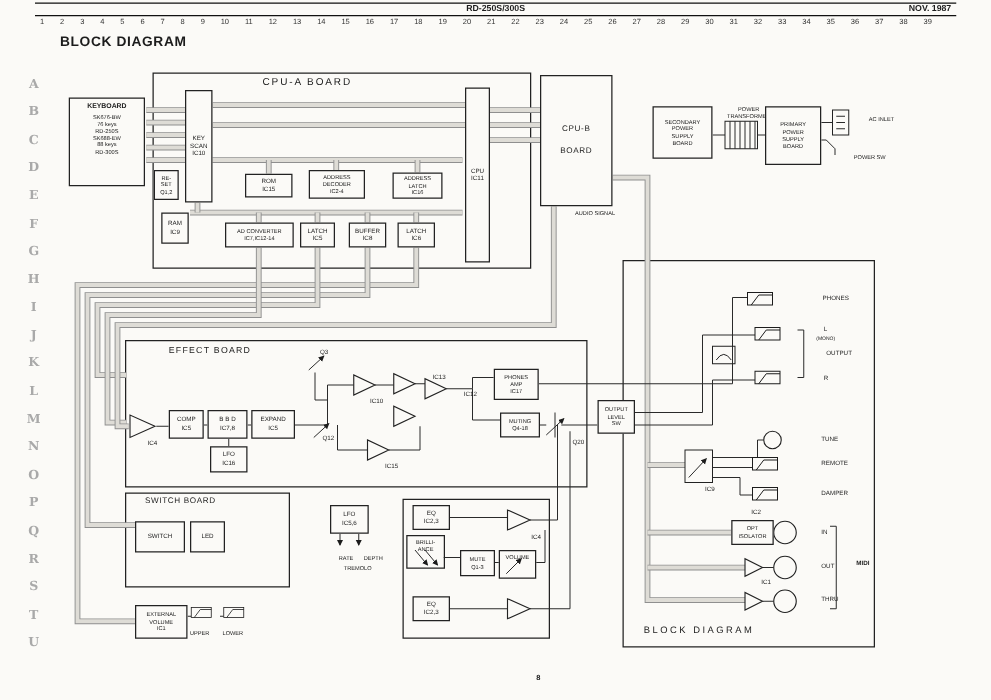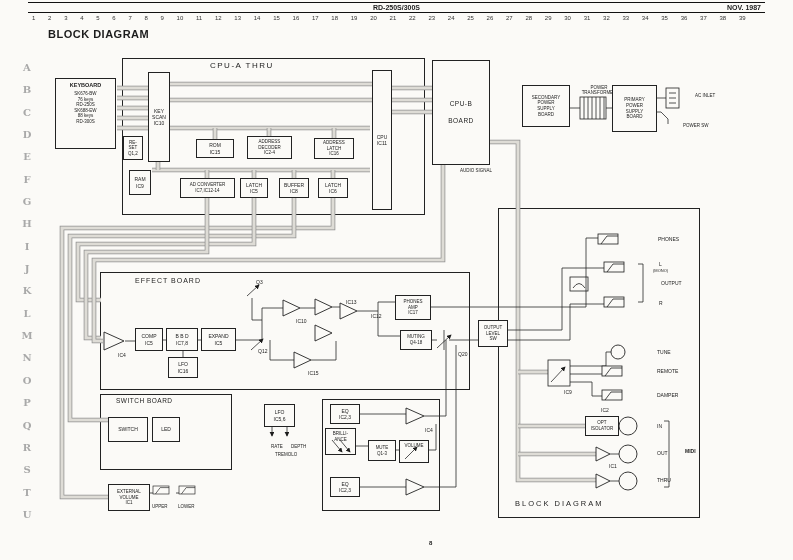--- a/index.html
+++ b/index.html
@@ -310,21 +310,21 @@
 <div class="bx" style="left:55px;top:78px;width:61px;height:71px;justify-content:flex-start;padding-top:3px">
   <span style="font-size:5.5px;font-weight:bold">KEYBOARD</span>
   <span style="font-size:4.5px;margin-top:2px">SK676-BW
 76 keys
 RD-250S
 SK688-EW
 88 keys
 RD-300S</span>
 </div>
 
-<div class="lbl" style="left:198px;top:61px;font-size:8px;letter-spacing:1.5px">CPU-A THRU</div>
+<div class="lbl" style="left:198px;top:61px;font-size:8px;letter-spacing:1.5px">CPU-A BOARD</div>
 <div class="bx" style="left:148px;top:72px;width:22px;height:90px">KEY
 SCAN
 IC10</div>
 <div class="bx" style="left:123px;top:136px;width:20px;height:24px;font-size:4.5px">RE-
 SET
 Q1,2</div>
 <div class="bx" style="left:129px;top:170px;width:22px;height:25px">RAM
 IC9</div>
 <div class="bx" style="left:196px;top:139px;width:38px;height:19px">ROM
 IC15</div>

